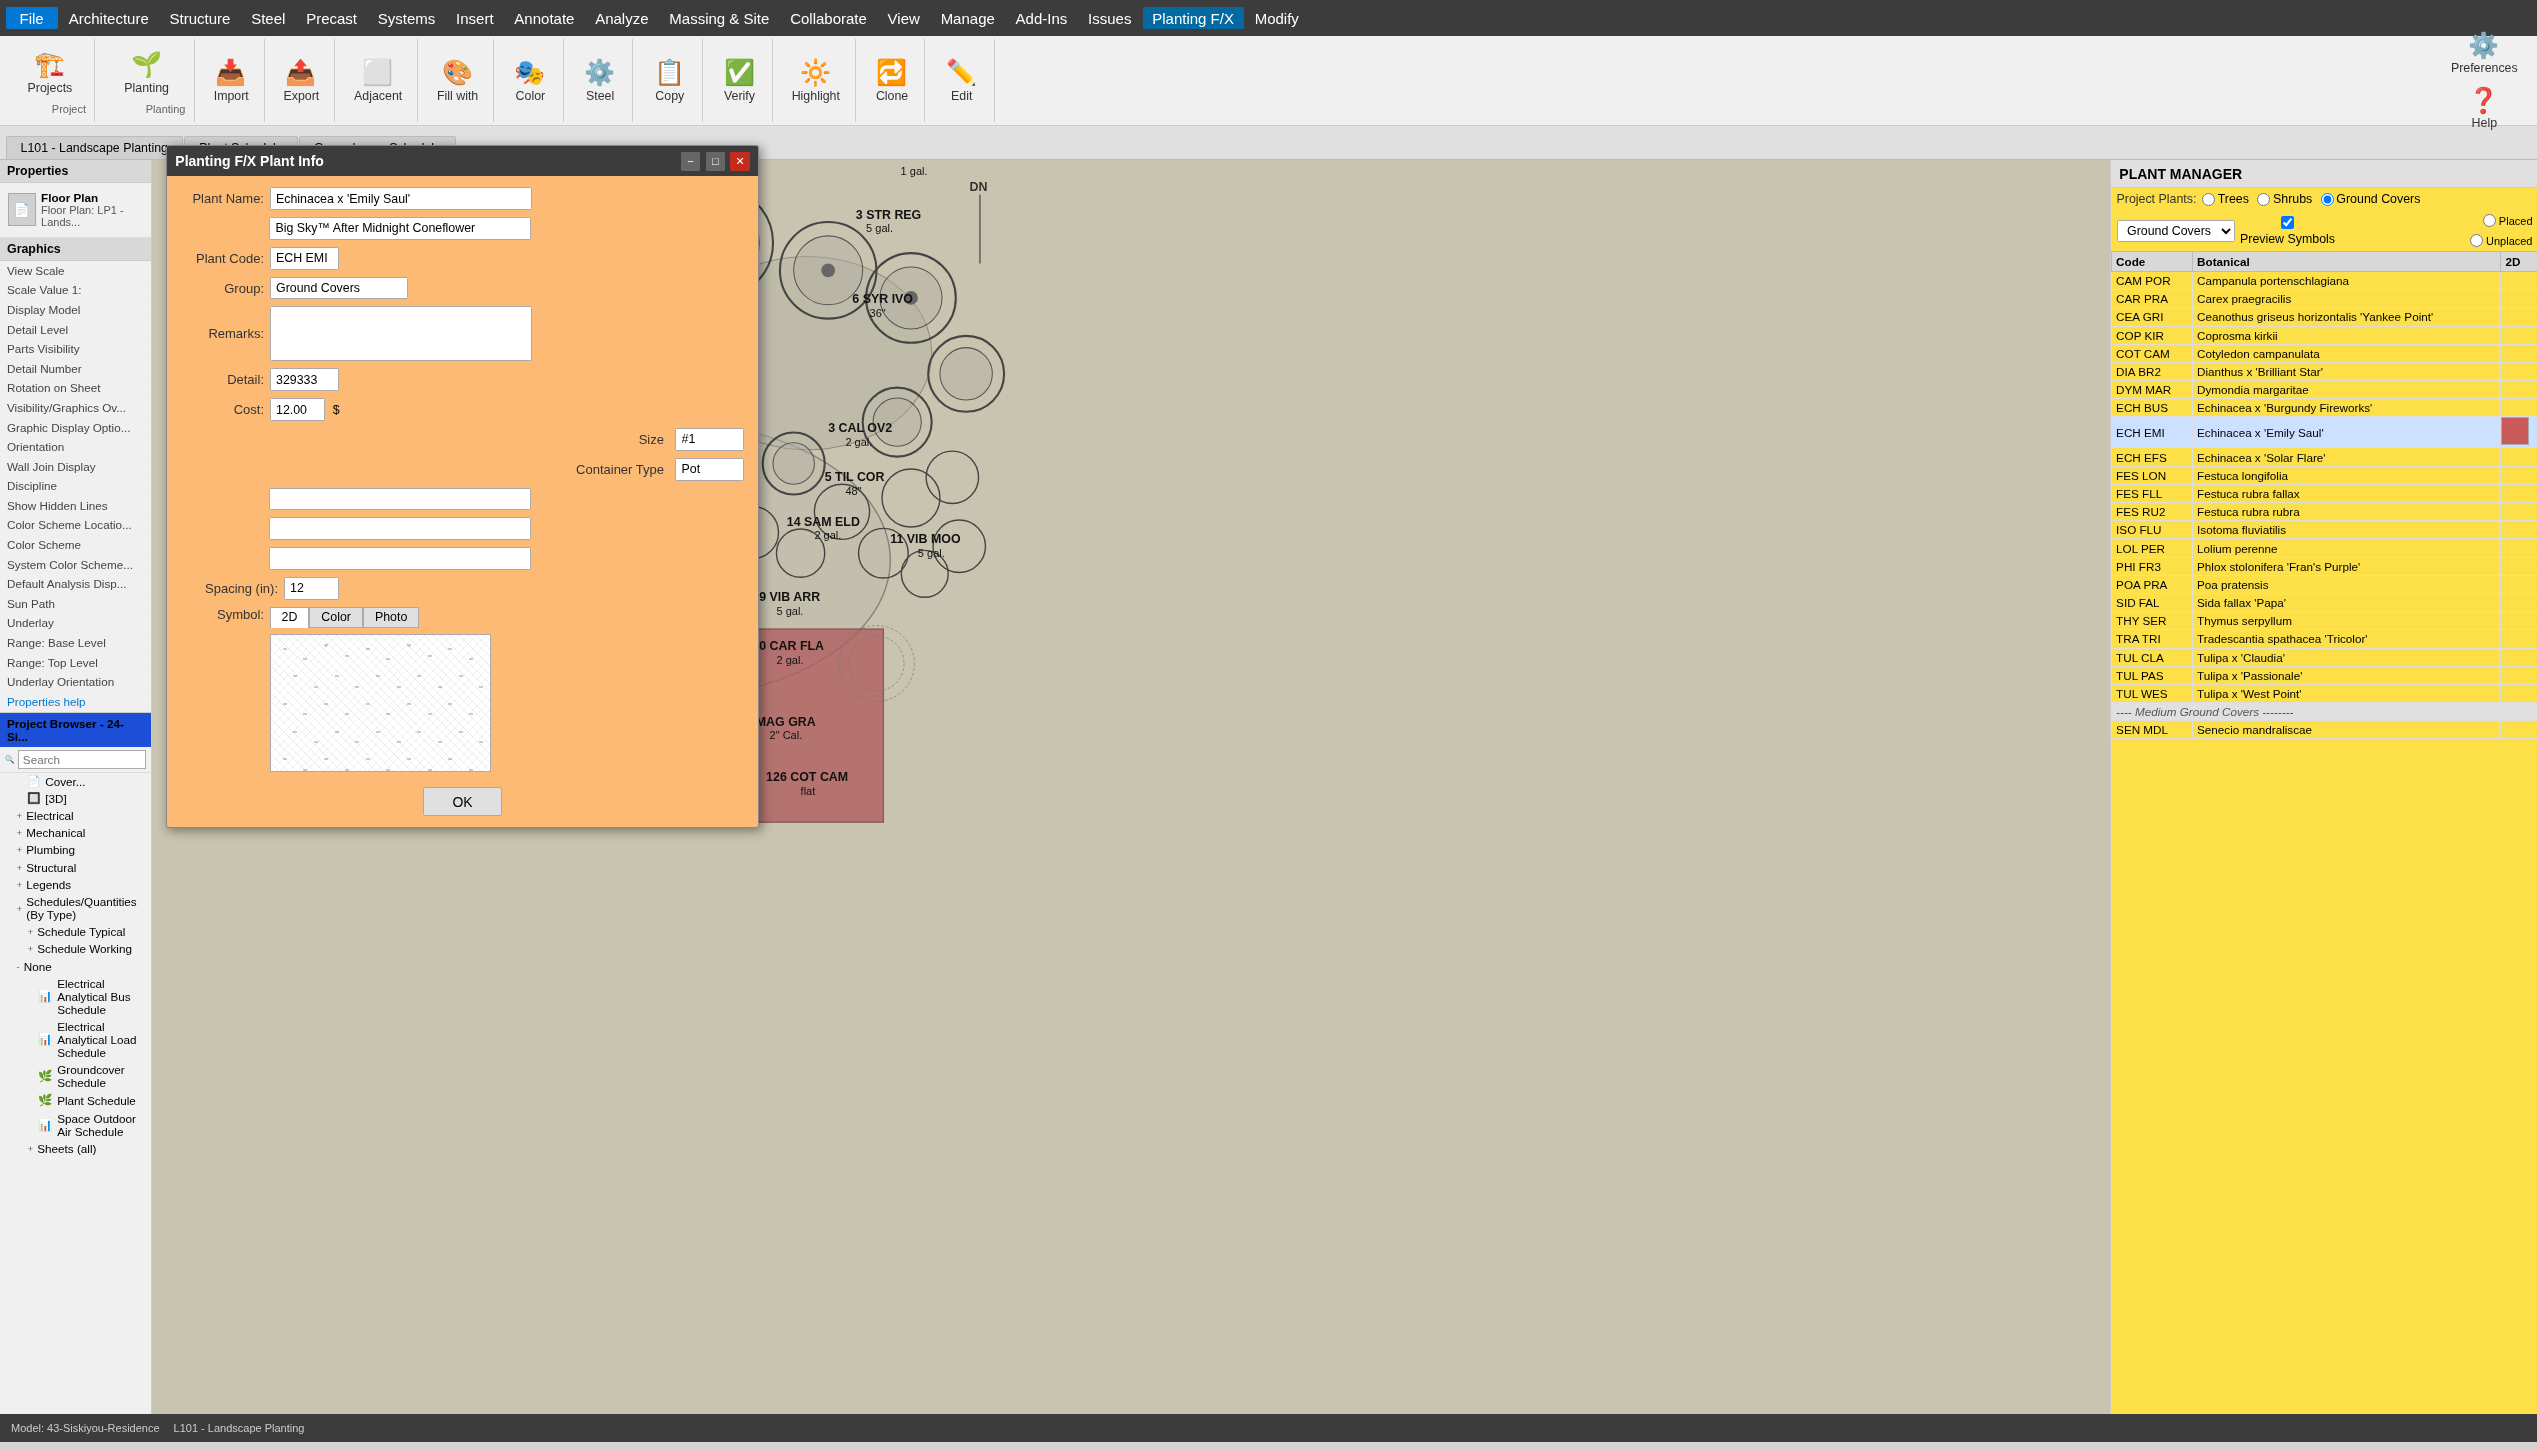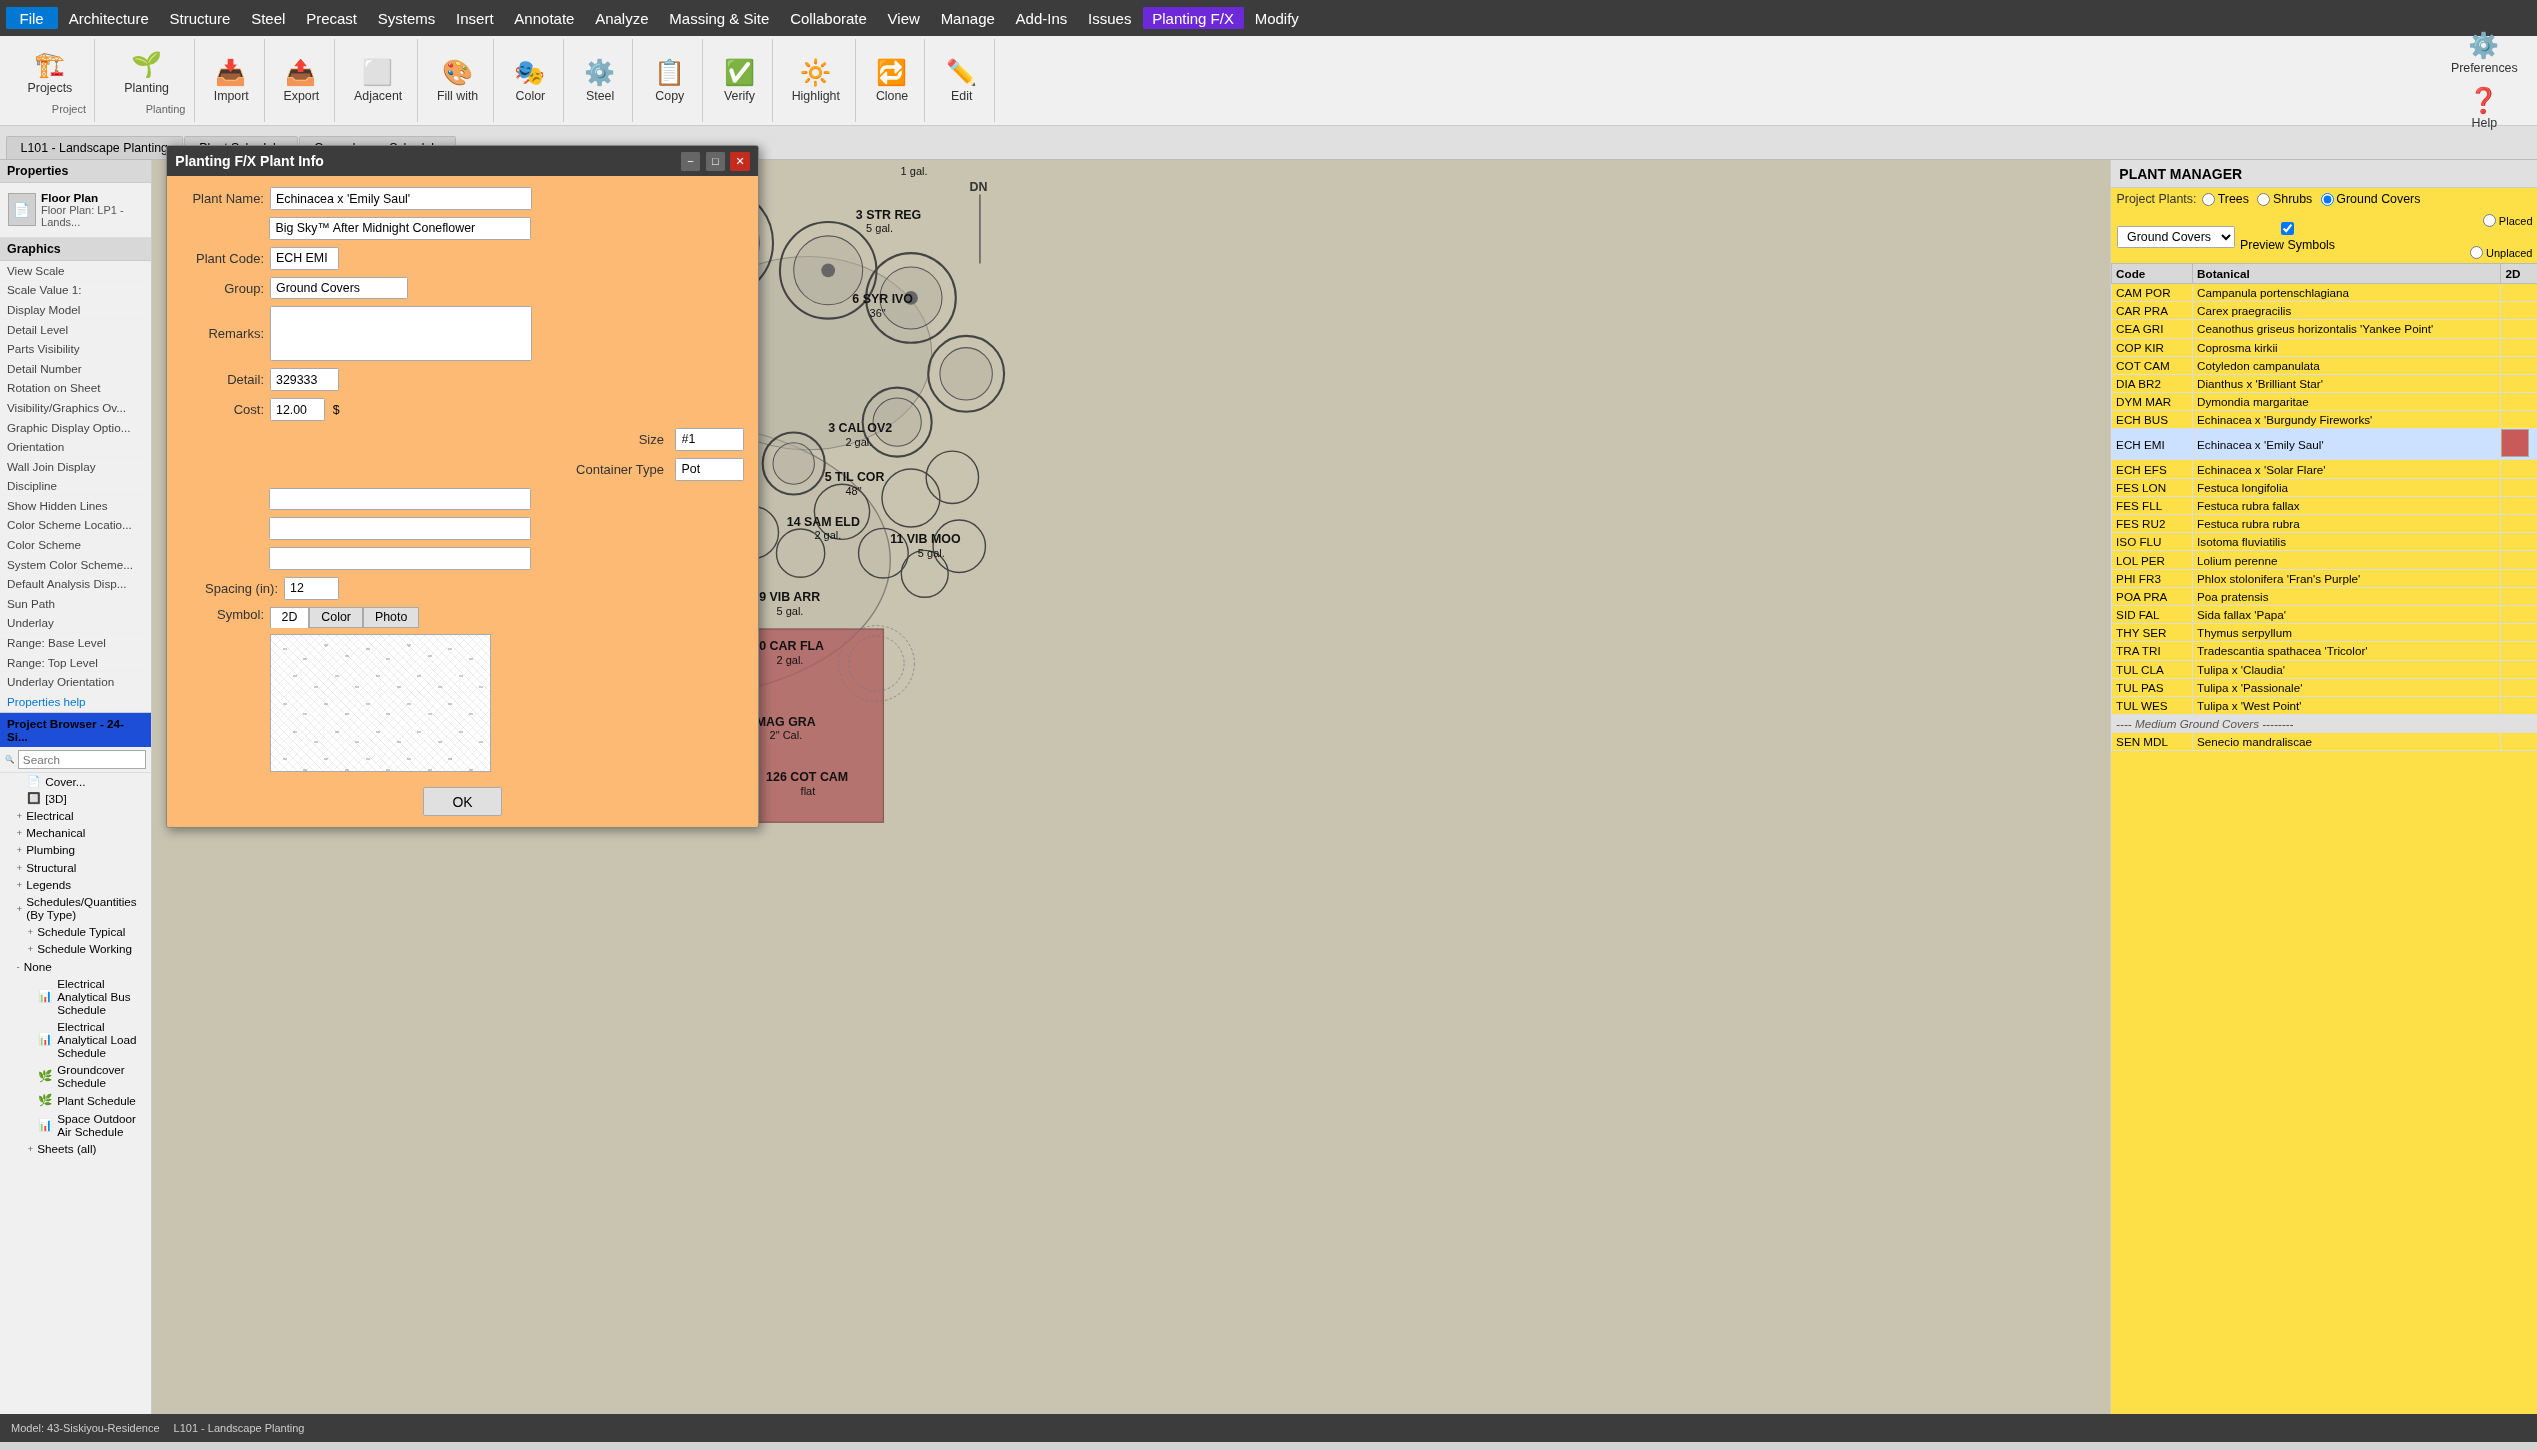--- a/index.html
+++ b/index.html
@@ -4,21 +4,21 @@
   <style>
     * { box-sizing: border-box; margin: 0; padding: 0; }
     body { font-family: 'Segoe UI', Arial, sans-serif; font-size: 7.6px; background: #d4d4d4; overflow: hidden; width: 2538px; height: 1450px; }
 
     
     .menu-bar {
       display: flex; align-items: center; background: #3c3c3c; color: #fff;
       height: 36px; padding: 0 5.5px; gap: 1.4px;
     }
     .menu-item { padding: 2.8px 9.7px; cursor: pointer; font-size: 15px; border-radius: 1.4px; }
-    .menu-item.active { background: #6d28d9; }
+    .menu-item.active { background: #0369a1; }
     .menu-item.file { background: #0078d4; padding: 2.8px 14px; }
 
     
     .ribbon {
       background: #f0f0f0; border-bottom: 0.7px solid #ccc;
       display: flex; align-items: stretch; padding: 2.8px 5.5px; gap: 4.1px;
       height: 90px;
     }
     .ribbon-group {
       display: flex; flex-direction: column; align-items: center; justify-content: center;
@@ -731,21 +731,21 @@
     </div>
 
     <div class="pm-row">
       <select class="pm-dropdown">
         <option>Ground Covers</option>
       </select>
       <label class="pm-checkbox">
         <input type="checkbox" checked="" style="">
         <span>Preview Symbols</span>
       </label>
-      <div style="margin-left:auto;display:flex;flex-direction:column;align-items:flex-end;gap:19px;">
+      <div style="margin-left:auto;display:flex;flex-direction:column;align-items:flex-end;gap:7px;">
         <label style="font-size:11px;display:flex;align-items:center;gap:2.8px;">
           <input type="radio" name="placed" style="">
           <span>Placed</span>
         </label>
         <label style="font-size:11px;display:flex;align-items:center;gap:2.8px;">
           <input type="radio" name="placed" style="">
           <span>Unplaced</span>
         </label>
       </div>
     </div>

